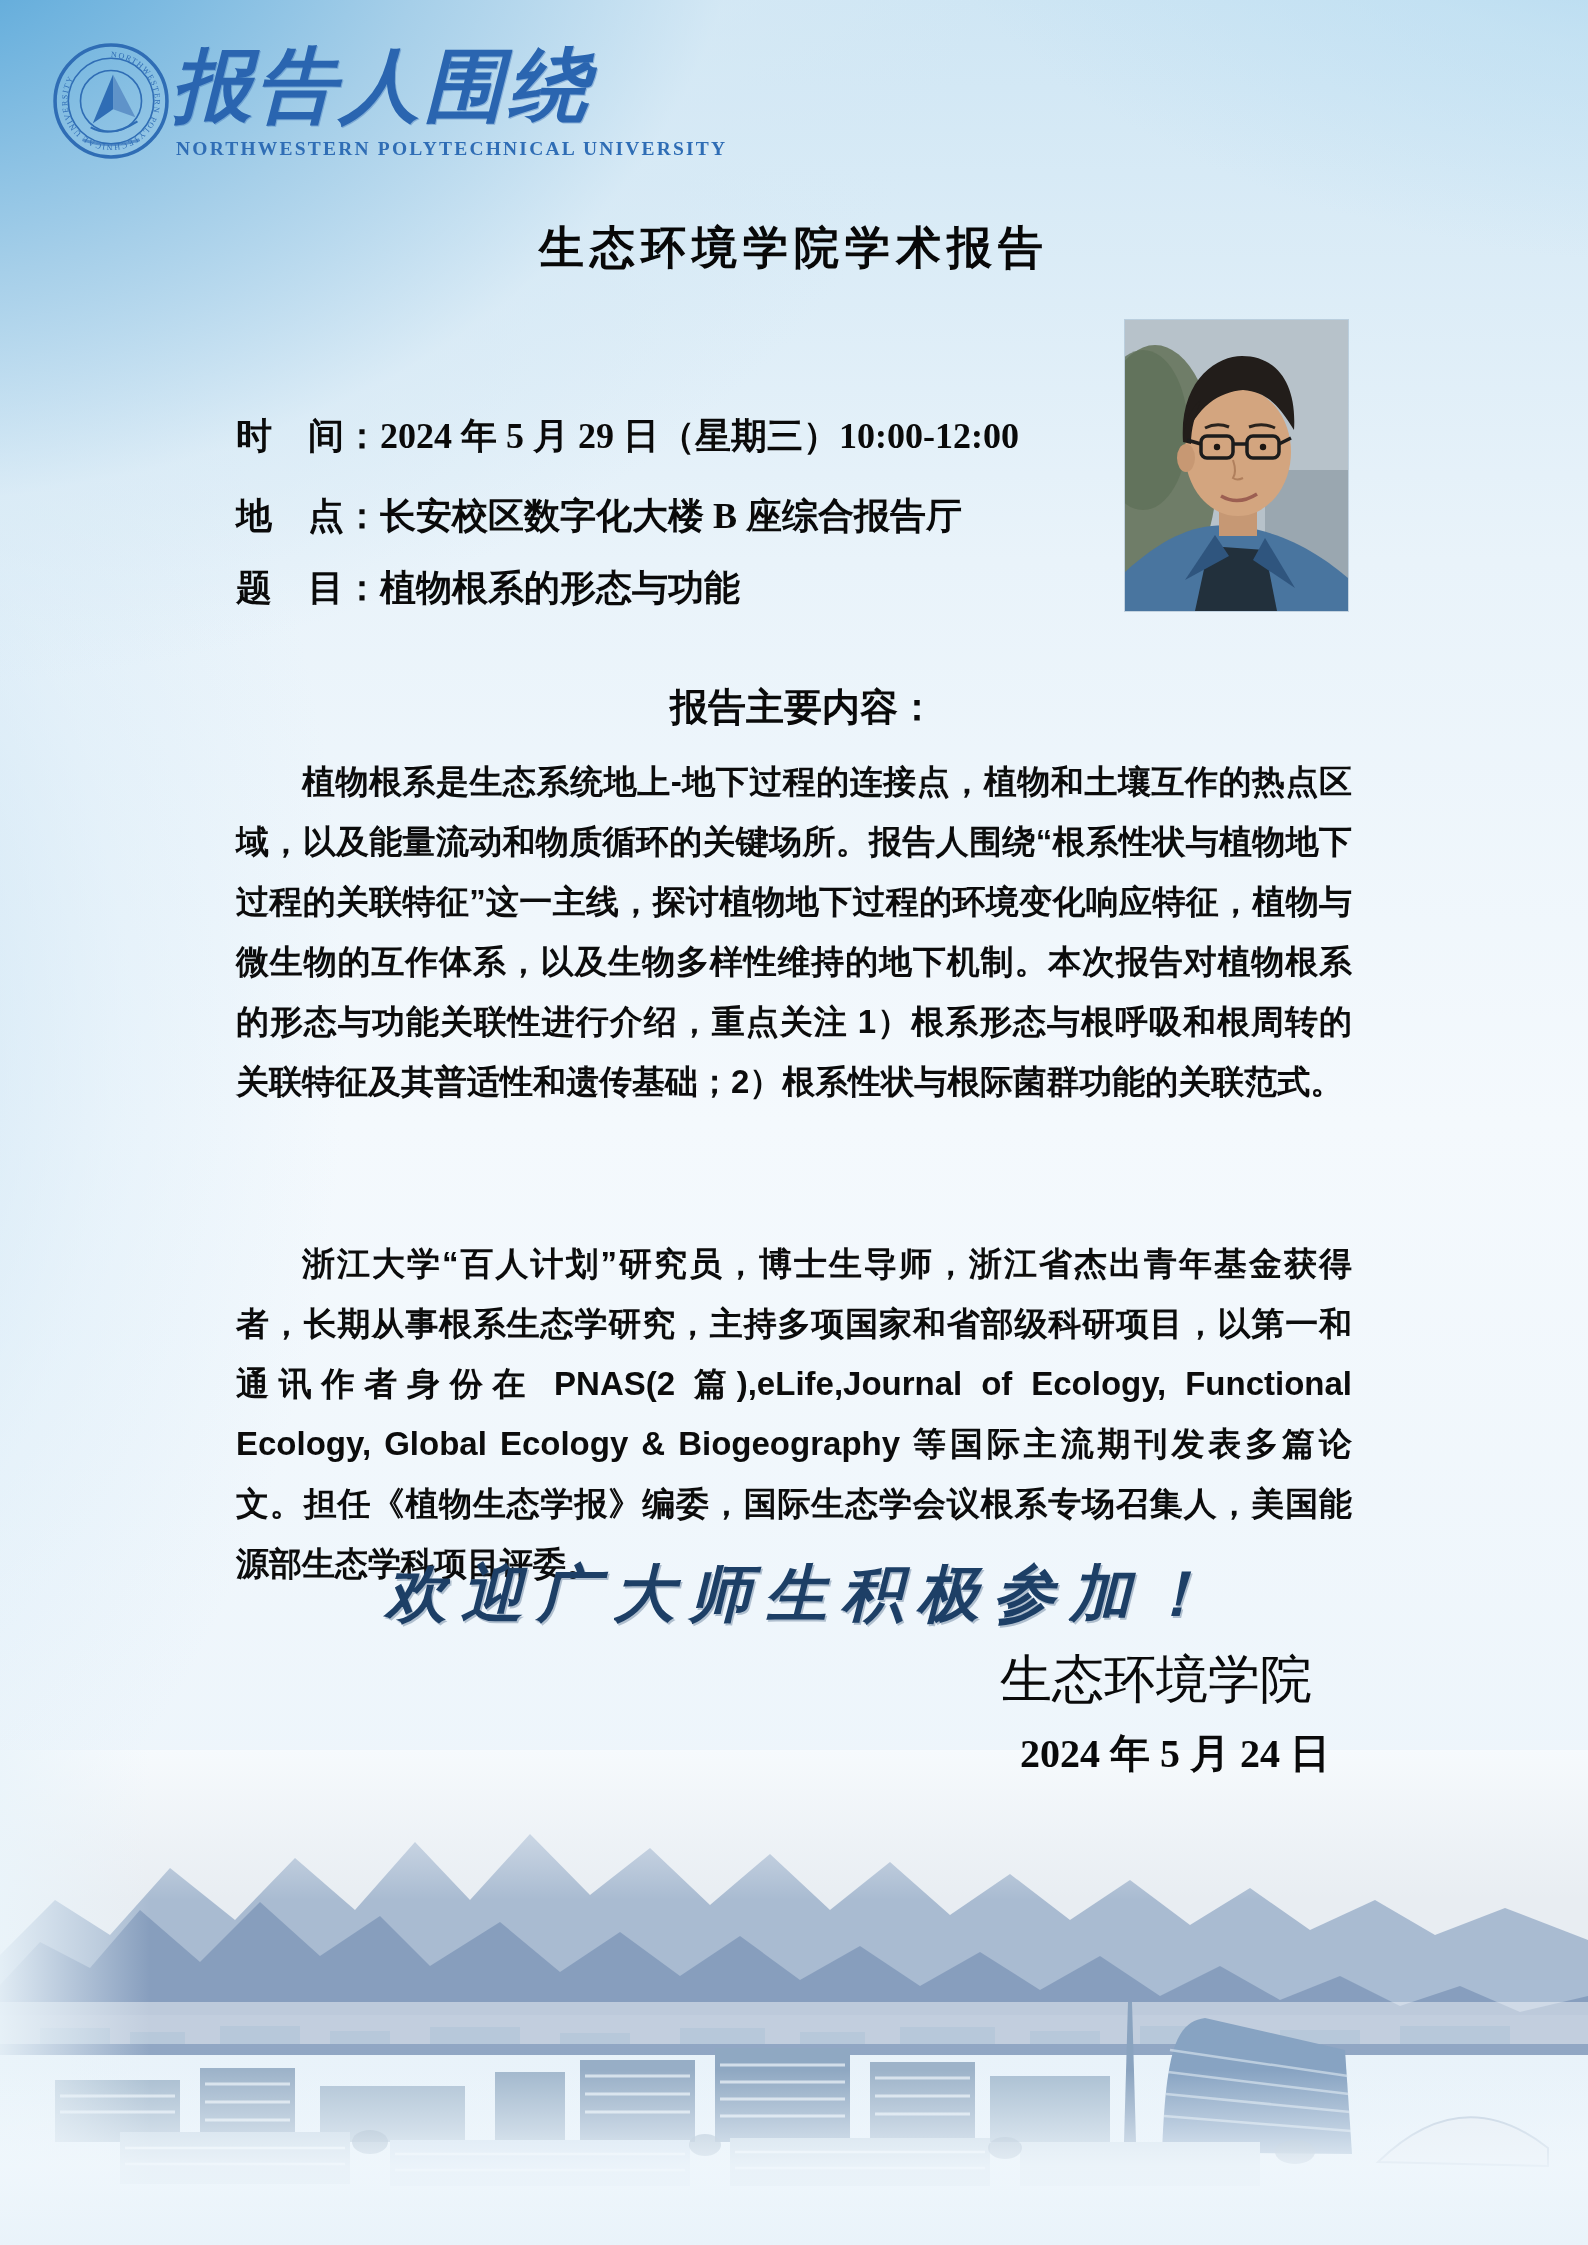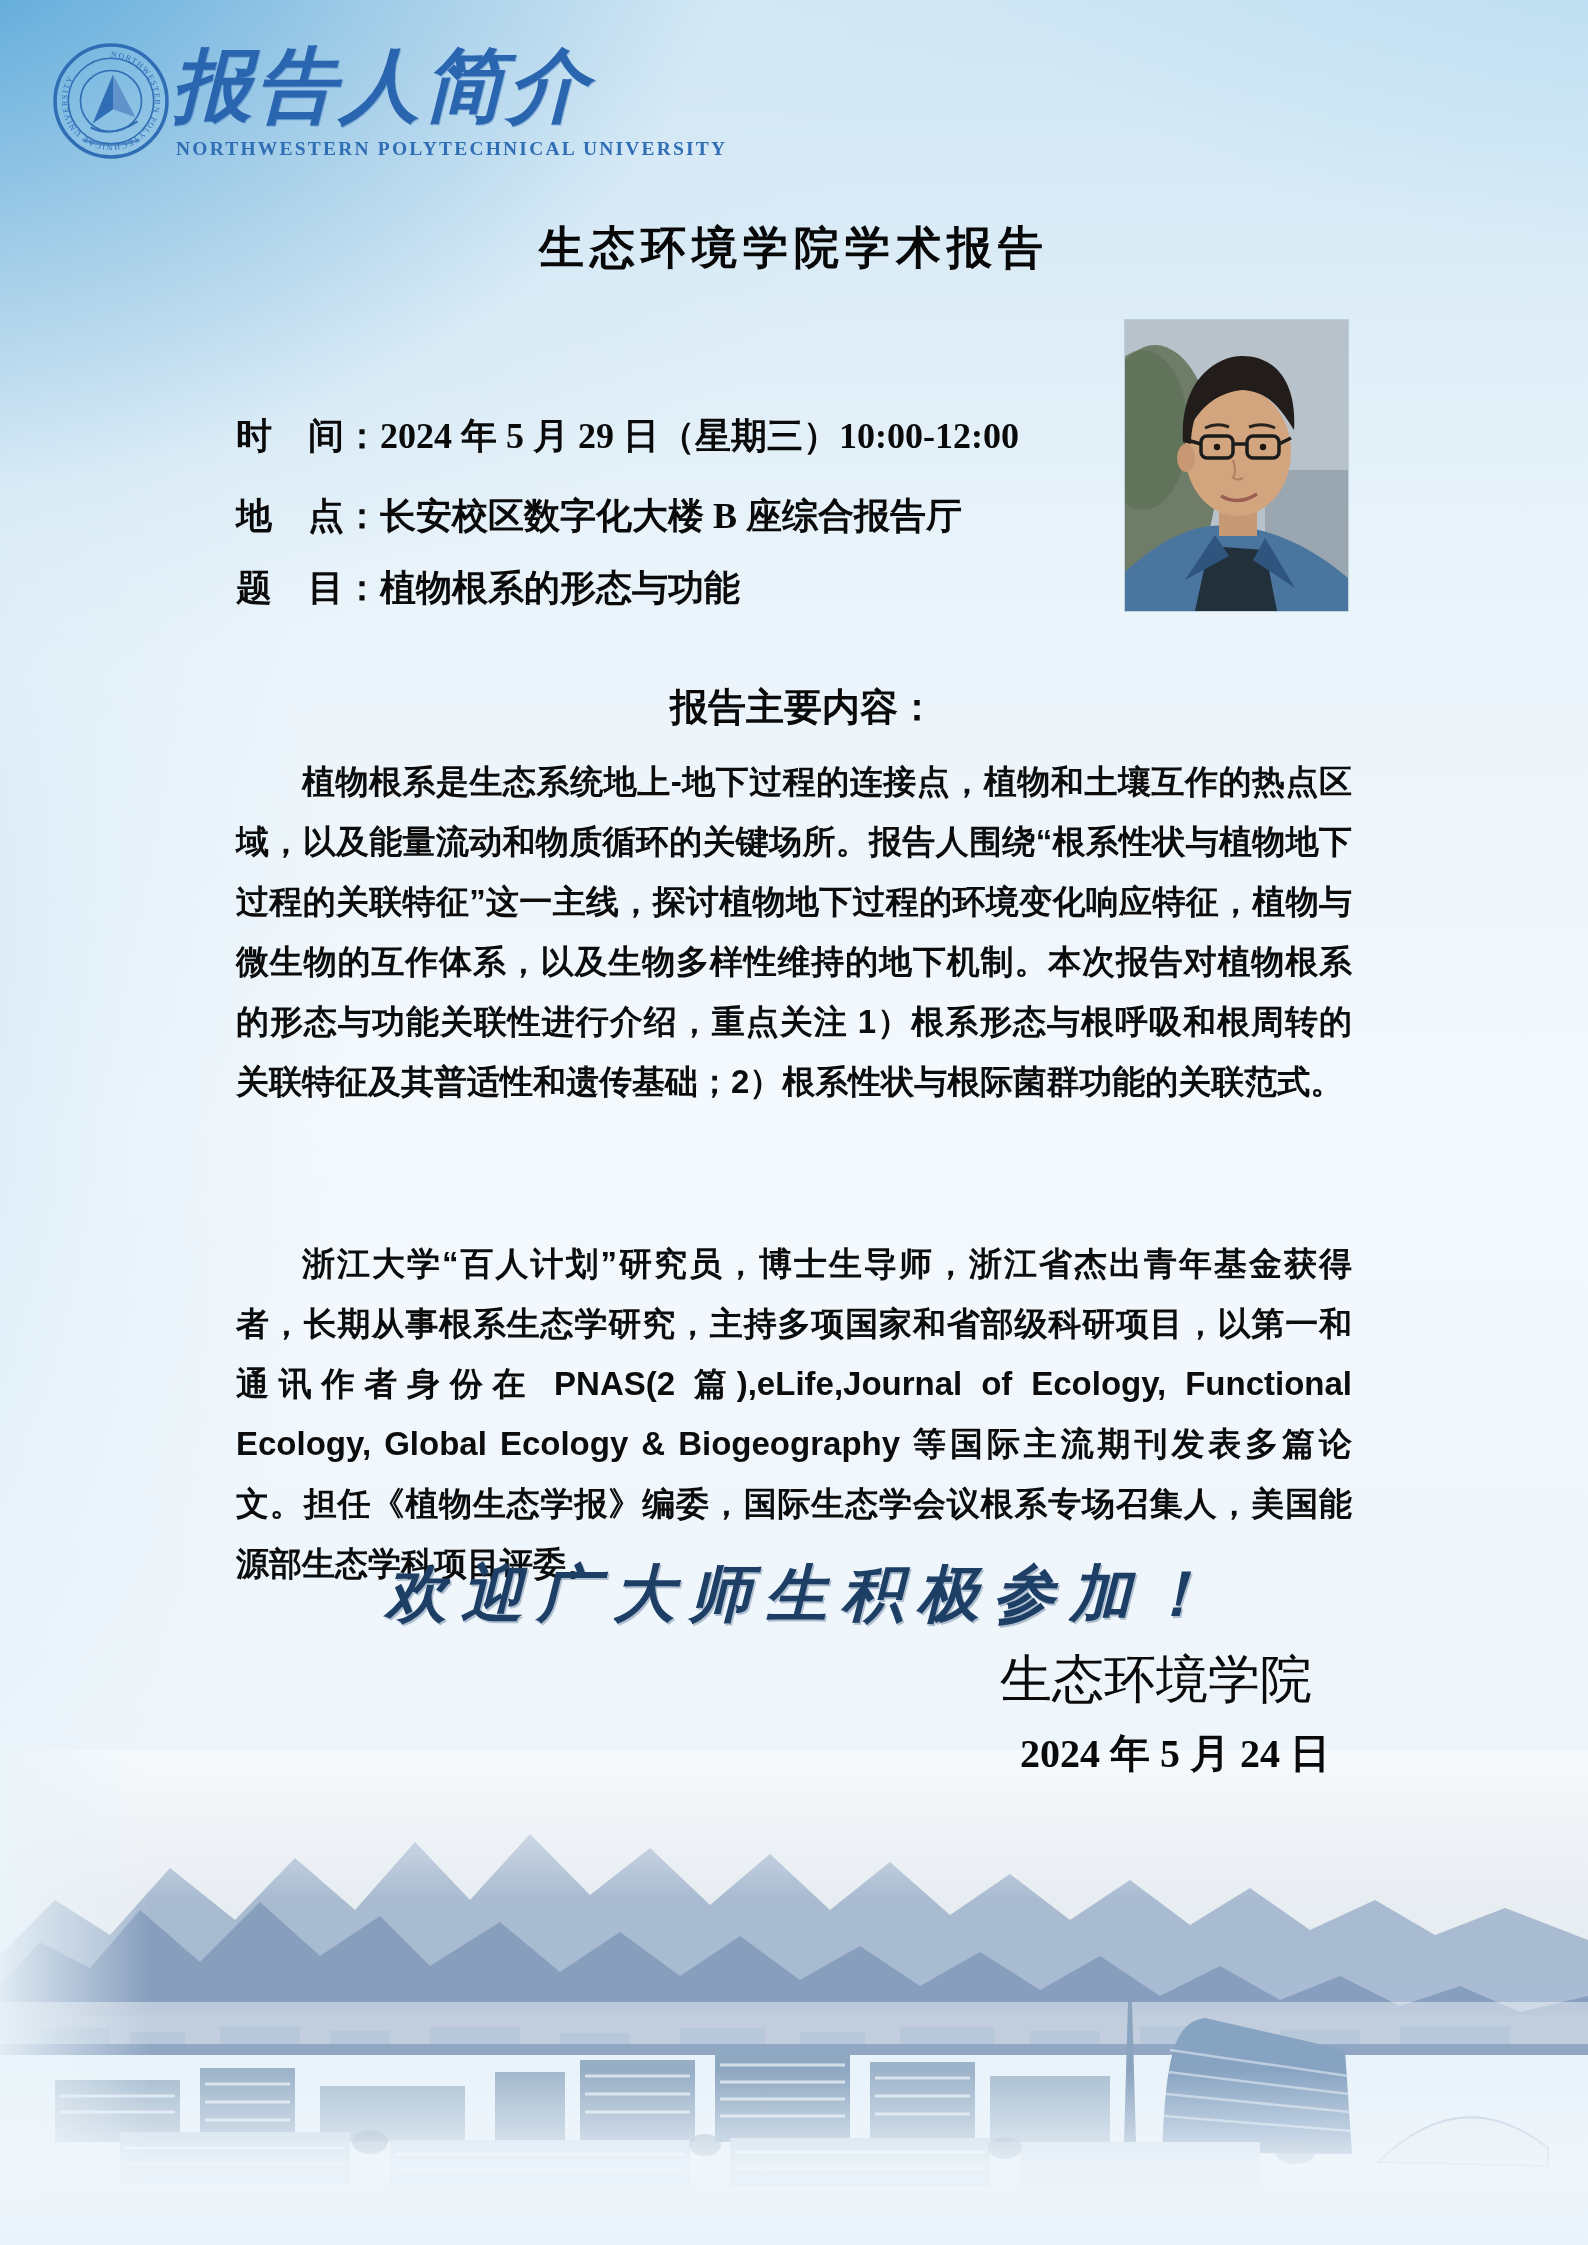--- a/index.html
+++ b/index.html
@@ -89,21 +89,21 @@
     </text>
     <circle cx="58" cy="58" r="30" fill="none" stroke="#2f6db5" stroke-width="1.6"></circle>
     <g>
       <path d="M60,32 L40,80 L60,66 Z" fill="#2f6db5"></path>
       <path d="M60,32 L82,74 L60,66 Z" fill="#5f93c9"></path>
       <path d="M38,84 Q58,95 84,78" fill="none" stroke="#2f6db5" stroke-width="2"></path>
     </g>
     <path d="M30,96 Q58,106 86,96" fill="none" stroke="#2f6db5" stroke-width="3" opacity="0.6"></path>
   </svg>
 
-  <div class="abs uni-cn">报告人简介</div>
+  <div class="abs uni-cn">报告人围绕</div>
   <div class="abs uni-en">NORTHWESTERN POLYTECHNICAL UNIVERSITY</div>
 
   <div class="abs title">生态环境学院学术报告</div>
 
   <div class="abs info-row r1">
     <span class="info-label">时　间：</span><span class="info-value">2024 年 5 月 29 日（星期三）10:00-12:00</span>
   </div>
   <div class="abs info-row r2">
     <span class="info-label">地　点：</span><span class="info-value">长安校区数字化大楼 B 座综合报告厅</span>
   </div>

